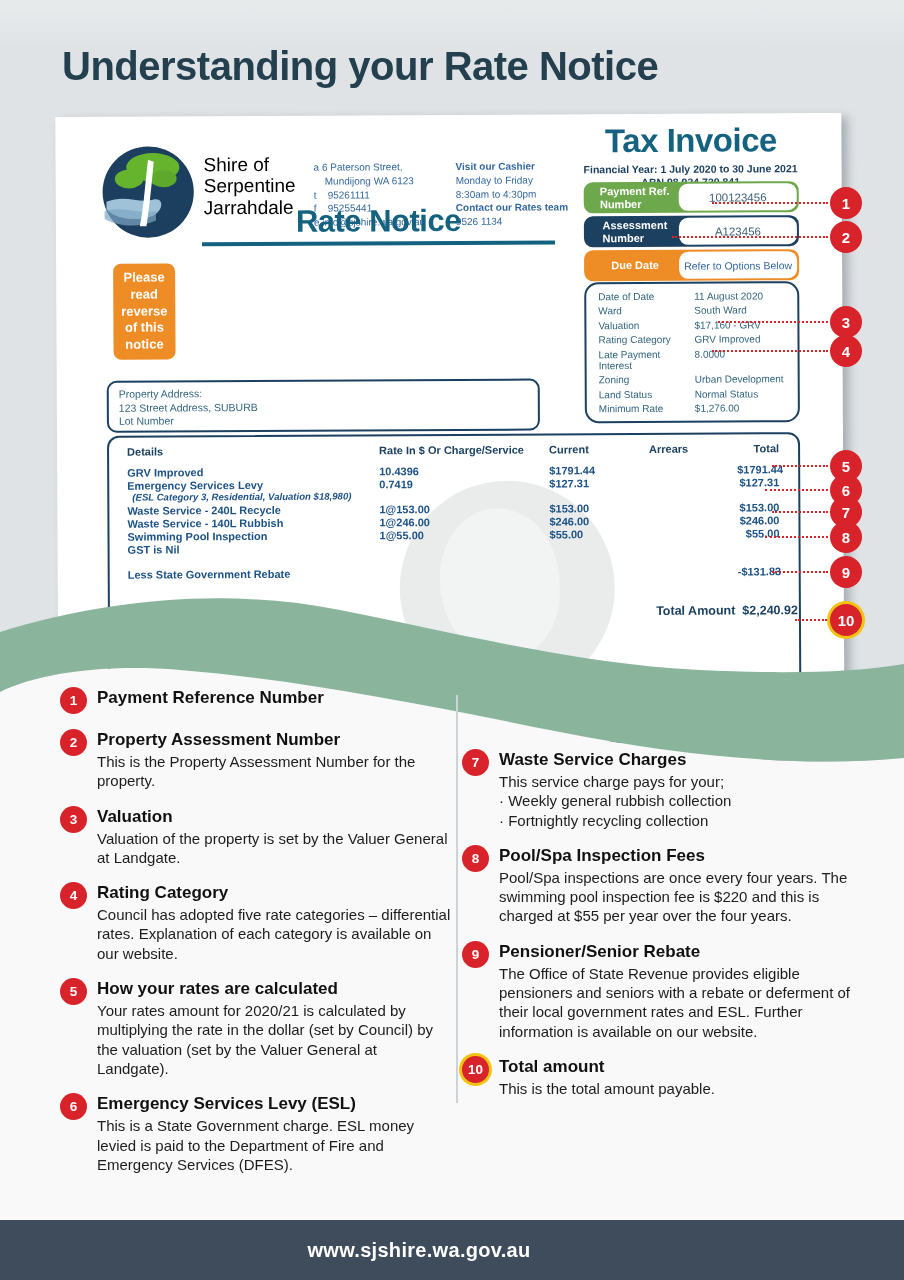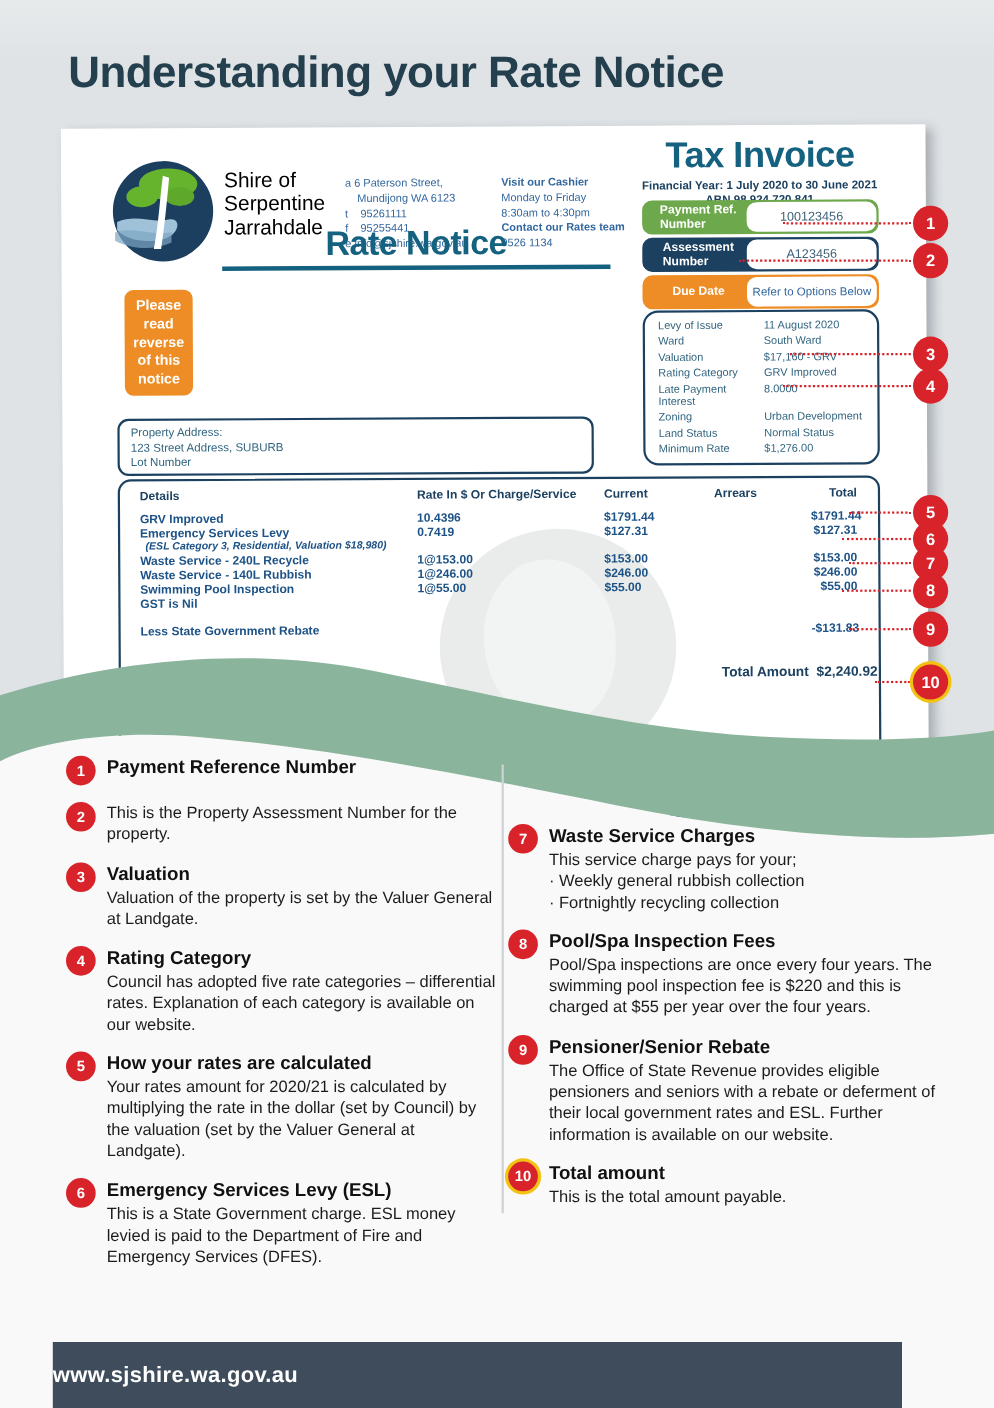--- a/index.html
+++ b/index.html
@@ -84,22 +84,22 @@
   .annot-col{position:absolute;z-index:5;}
   .annot{display:flex;margin-bottom:16px;}
   .annot .num{flex:0 0 27px;width:27px;height:27px;border-radius:50%;background:#d8232a;color:#fff;
               font-weight:bold;font-size:13.5px;display:flex;align-items:center;justify-content:center;
               margin-right:10px;margin-top:-1px;}
   .annot .num.gold{box-shadow:0 0 0 3px #f2c313;}
   .ahead{font-size:17px;font-weight:bold;color:#111;margin-bottom:2px;}
   .abody{font-size:15px;color:#1c1c1c;line-height:19.3px;}
   .divider{position:absolute;left:456px;top:695px;width:2px;height:408px;background:#cfd3d5;z-index:5;}
   
-  .footer{position:absolute;left:0;top:1220px;width:772px;height:60px;background:#3e4c5b;z-index:6;
-          display:flex;align-items:center;justify-content:flex-start;padding-right:66px;box-sizing:border-box;margin-left:48px;}
+  .footer{position:absolute;left:0;top:1220px;width:904px;height:60px;background:#3e4c5b;z-index:6;
+          display:flex;align-items:center;justify-content:center;padding-right:66px;box-sizing:border-box;}
   .footer span{color:#fff;font-weight:bold;font-size:20px;letter-spacing:0.3px;}
 </style>
 </head>
 <body>
 
 <div class="page">
   <div class="lower-bg"></div>
 
   <h1 class="title">Understanding your Rate Notice</h1>
 
@@ -148,21 +148,21 @@
 Number</div>
       <div class="val">A123456</div>
     </div>
     <div class="refbox box-orange due" style="top:136px;">
       <div class="lbl">Due Date</div>
       <div class="val">Refer to Options Below</div>
     </div>
 
     <div class="info-panel" id="info-panel">
         <div class="irow">
-          <div class="il">Levy of Issue</div>
+          <div class="il">Date of Date</div>
           <div class="iv">11 August 2020</div>
         </div>
         <div class="irow">
           <div class="il">Ward</div>
           <div class="iv">South Ward</div>
         </div>
         <div class="irow">
           <div class="il">Valuation</div>
           <div class="iv">$17,160 - GRV</div>
         </div>
@@ -312,20 +312,21 @@
   <div class="annot-col" id="annot-left" style="left:60px;top:688px;width:392px;">
       <div class="annot">
         <div class="num">1</div>
         <div>
           <div class="ahead">Payment Reference Number</div>
         </div>
       </div>
       <div class="annot">
         <div class="num">2</div>
         <div>
+          <div class="ahead">Property Assessment Number</div>
           <div class="abody">This is the Property Assessment Number for the property.</div>
         </div>
       </div>
       <div class="annot">
         <div class="num">3</div>
         <div>
           <div class="ahead">Valuation</div>
           <div class="abody">Valuation of the property is set by the Valuer General at Landgate.</div>
         </div>
       </div>

